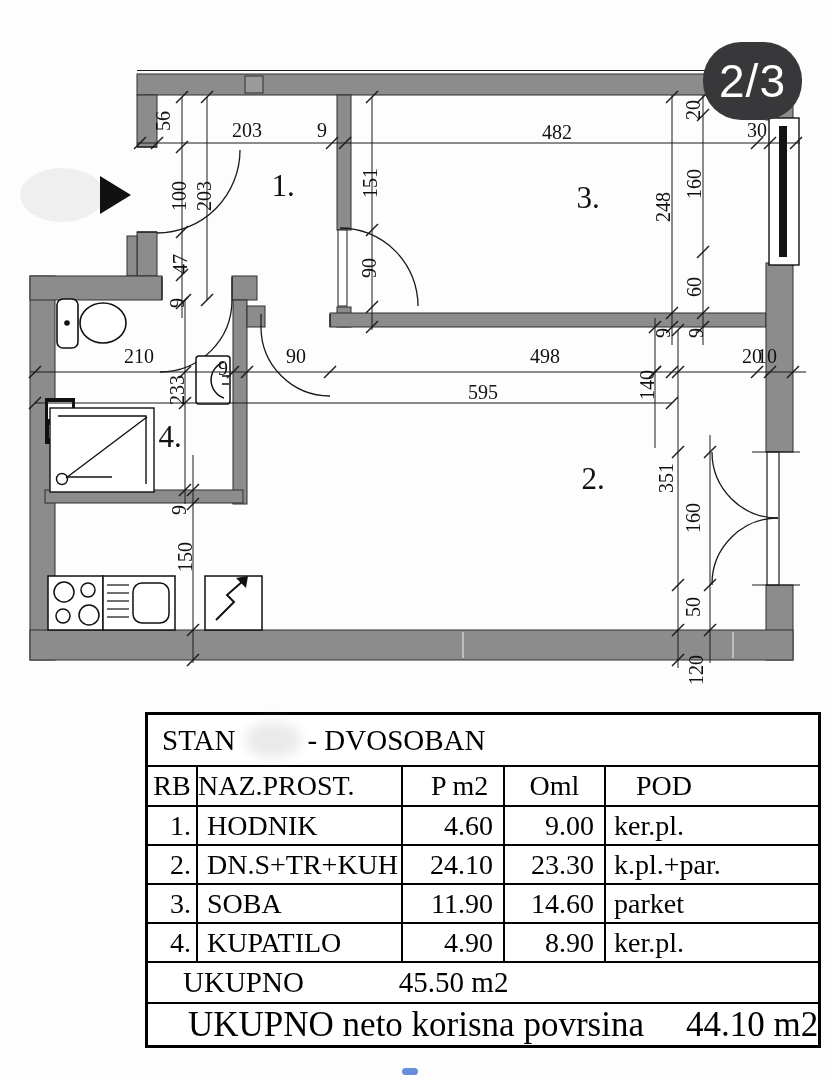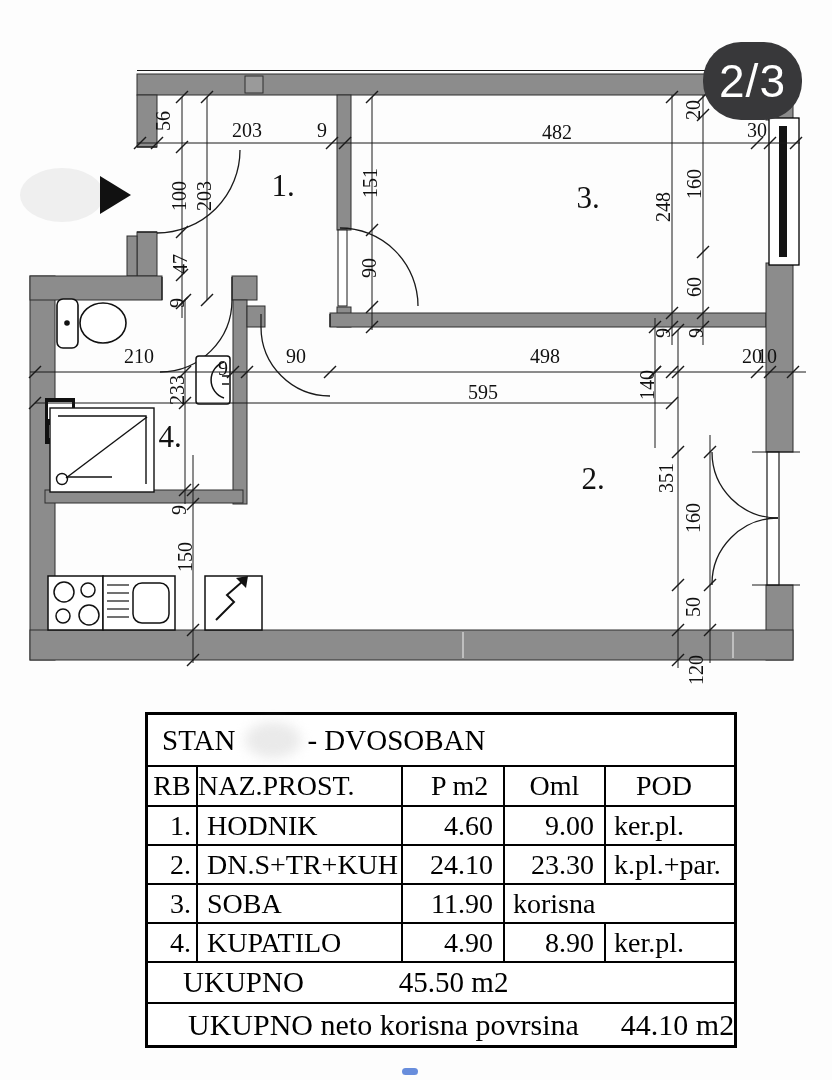--- a/index.html
+++ b/index.html
@@ -25,21 +25,21 @@
   .c-rb{justify-content:flex-end;padding-right:5px;}
   .c-naz{padding-left:9px;}
   .c-num{justify-content:flex-end;padding-right:10px;}
   .c-pod{padding-left:8px;}
   .c-center{justify-content:center;}
   .h-naz{padding-left:0;}
   .h-p{padding-left:28px;}
   .t-total{height:39px;display:flex;align-items:center;font-size:29px;border-bottom:2px solid #000;
            padding-left:35px;}
   .t-total .val{margin-left:95px;}
-  .t-net{height:41px;display:flex;align-items:center;font-size:30px;padding-left:40px;}
+  .t-net{height:41px;display:flex;align-items:center;font-size:35px;padding-left:40px;}
   .t-net .val{margin-left:42px;}
   .blue-mark{position:absolute;left:402px;top:1068px;width:16px;height:7px;border-radius:4px;
              background:#4d79d6;opacity:.85;}
 </style>
 </head>
 <body>
 
 <svg id="plan-svg" width="832" height="700" viewBox="0 0 832 700" style="position:absolute;left:0;top:0;">
 
   <ellipse cx="62" cy="195" rx="42" ry="27" fill="#efefef"></ellipse>
@@ -291,21 +291,22 @@
     <div class="t-cell c-rb">2.</div>
     <div class="t-cell bl c-naz">DN.S+TR+KUH</div>
     <div class="t-cell bl c-num">24.10</div>
     <div class="t-cell bl c-num">23.30</div>
     <div class="t-cell bl c-pod">k.pl.+par.</div>
   </div>
   <div class="t-row t-data">
     <div class="t-cell c-rb">3.</div>
     <div class="t-cell bl c-naz">SOBA</div>
     <div class="t-cell bl c-num">11.90</div>
-    <div class="t-cell bl c-pod">korisna</div>
+    <div class="t-cell bl c-num">14.60</div>
+    <div class="t-cell bl c-pod">parket</div>
   </div>
   <div class="t-row t-data">
     <div class="t-cell c-rb">4.</div>
     <div class="t-cell bl c-naz">KUPATILO</div>
     <div class="t-cell bl c-num">4.90</div>
     <div class="t-cell bl c-num">8.90</div>
     <div class="t-cell bl c-pod">ker.pl.</div>
   </div>
 
   <div class="t-total">

